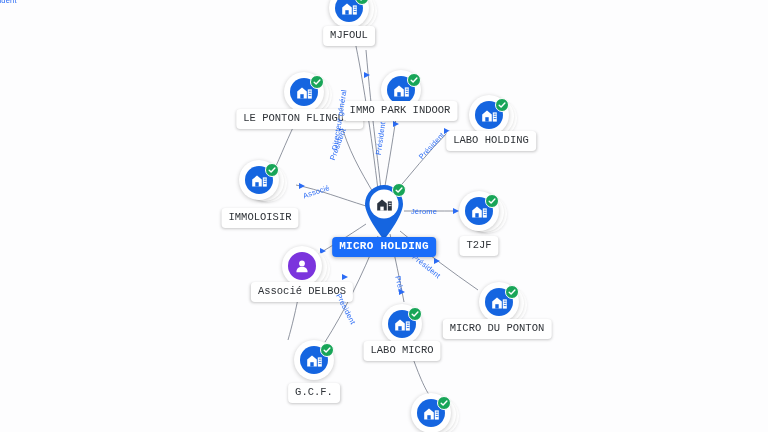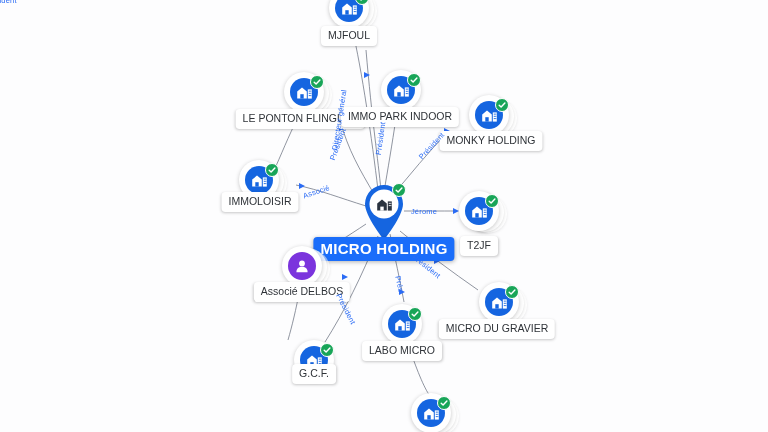--- a/index.html
+++ b/index.html
@@ -95,26 +95,27 @@
     position: absolute;
     transform: translateX(-50%);
     background: #ffffff;
     color: #2f3338;
     font-size: 10.5px;
     line-height: 1;
     padding: 4px 7px 5px 7px;
     border-radius: 4px;
     box-shadow: 0 1px 3px rgba(0,0,0,0.22);
     white-space: nowrap;
+    font-family: Liberation Mono, monospace;
   }
   .node-label.focus {
     background: #1a6dfa;
     color: #ffffff;
     font-weight: bold;
-    font-size: 15px;
+    font-size: 11px;
     letter-spacing: 0.3px;
     box-shadow: 0 1px 4px rgba(0,0,0,0.3);
   }
 </style>
 </head>
 <body>
 
 <div id="canvas">
 
   <svg id="edge-layer" viewBox="0 0 768 432" xmlns="http://www.w3.org/2000/svg">
@@ -230,21 +231,21 @@
             <rect x="12.8" y="10.0" width="1.0" height="1.1" fill="#1565e0"></rect>
             <rect x="14.3" y="10.0" width="1.0" height="1.1" fill="#1565e0"></rect>
           </svg>
         </div>
         <div class="check">
           <svg width="8" height="8" viewBox="0 0 8 8">
             <path d="M1.2 4.2 L3.1 6.0 L6.9 1.9" stroke="#ffffff" stroke-width="1.4" fill="none" stroke-linecap="round" stroke-linejoin="round"></path>
           </svg>
         </div>
       </div>
-      <div class="node-label" style="left: 400px; top: 107px;">IMMO PARK INDOOR</div>
+      <div class="node-label" style="left: 400px; top: 101px;">IMMO PARK INDOOR</div>
       <div class="node" style="left: 489px; top: 115px;">
         <div class="stack" style="width: 38px; height: 38px; left: -10px; top: -16px; opacity: 0.5;"></div>
         <div class="stack" style="width: 39px; height: 39px; left: -14.5px; top: -18px; opacity: 0.75;"></div>
         <div class="disc"></div>
         <div class="inner">
           <svg width="17" height="15" viewBox="0 0 17 15">
             <path d="M1.2 13.6 L1.2 6.6 L6.0 2.6 L10.8 6.6 L10.8 13.6 Z" fill="#ffffff"></path>
             <rect x="4.3" y="9.2" width="3.4" height="4.4" fill="#1565e0"></rect>
             <rect x="11.8" y="4.4" width="4.0" height="9.2" fill="#ffffff"></rect>
             <rect x="12.8" y="5.6" width="1.0" height="1.1" fill="#1565e0"></rect>
@@ -254,21 +255,21 @@
             <rect x="12.8" y="10.0" width="1.0" height="1.1" fill="#1565e0"></rect>
             <rect x="14.3" y="10.0" width="1.0" height="1.1" fill="#1565e0"></rect>
           </svg>
         </div>
         <div class="check">
           <svg width="8" height="8" viewBox="0 0 8 8">
             <path d="M1.2 4.2 L3.1 6.0 L6.9 1.9" stroke="#ffffff" stroke-width="1.4" fill="none" stroke-linecap="round" stroke-linejoin="round"></path>
           </svg>
         </div>
       </div>
-      <div class="node-label" style="left: 491px; top: 131px;">MONKY HOLDING</div>
+      <div class="node-label" style="left: 491px; top: 131px;">LABO HOLDING</div>
       <div class="node" style="left: 259px; top: 180px;">
         <div class="stack" style="width: 38px; height: 38px; left: -10px; top: -16px; opacity: 0.5;"></div>
         <div class="stack" style="width: 39px; height: 39px; left: -14.5px; top: -18px; opacity: 0.75;"></div>
         <div class="disc"></div>
         <div class="inner">
           <svg width="17" height="15" viewBox="0 0 17 15">
             <path d="M1.2 13.6 L1.2 6.6 L6.0 2.6 L10.8 6.6 L10.8 13.6 Z" fill="#ffffff"></path>
             <rect x="4.3" y="9.2" width="3.4" height="4.4" fill="#1565e0"></rect>
             <rect x="11.8" y="4.4" width="4.0" height="9.2" fill="#ffffff"></rect>
             <rect x="12.8" y="5.6" width="1.0" height="1.1" fill="#1565e0"></rect>
@@ -278,21 +279,21 @@
             <rect x="12.8" y="10.0" width="1.0" height="1.1" fill="#1565e0"></rect>
             <rect x="14.3" y="10.0" width="1.0" height="1.1" fill="#1565e0"></rect>
           </svg>
         </div>
         <div class="check">
           <svg width="8" height="8" viewBox="0 0 8 8">
             <path d="M1.2 4.2 L3.1 6.0 L6.9 1.9" stroke="#ffffff" stroke-width="1.4" fill="none" stroke-linecap="round" stroke-linejoin="round"></path>
           </svg>
         </div>
       </div>
-      <div class="node-label" style="left: 260px; top: 192px;">IMMOLOISIR</div>
+      <div class="node-label" style="left: 260px; top: 208px;">IMMOLOISIR</div>
       <div class="node" style="left: 479px; top: 211px;">
         <div class="stack" style="width: 38px; height: 38px; left: -10px; top: -16px; opacity: 0.5;"></div>
         <div class="stack" style="width: 39px; height: 39px; left: -14.5px; top: -18px; opacity: 0.75;"></div>
         <div class="disc"></div>
         <div class="inner">
           <svg width="17" height="15" viewBox="0 0 17 15">
             <path d="M1.2 13.6 L1.2 6.6 L6.0 2.6 L10.8 6.6 L10.8 13.6 Z" fill="#ffffff"></path>
             <rect x="4.3" y="9.2" width="3.4" height="4.4" fill="#1565e0"></rect>
             <rect x="11.8" y="4.4" width="4.0" height="9.2" fill="#ffffff"></rect>
             <rect x="12.8" y="5.6" width="1.0" height="1.1" fill="#1565e0"></rect>
@@ -338,21 +339,21 @@
             <rect x="12.8" y="10.0" width="1.0" height="1.1" fill="#1565e0"></rect>
             <rect x="14.3" y="10.0" width="1.0" height="1.1" fill="#1565e0"></rect>
           </svg>
         </div>
         <div class="check">
           <svg width="8" height="8" viewBox="0 0 8 8">
             <path d="M1.2 4.2 L3.1 6.0 L6.9 1.9" stroke="#ffffff" stroke-width="1.4" fill="none" stroke-linecap="round" stroke-linejoin="round"></path>
           </svg>
         </div>
       </div>
-      <div class="node-label" style="left: 497px; top: 319px;">MICRO DU GRAVIER</div>
+      <div class="node-label" style="left: 497px; top: 319px;">MICRO DU PONTON</div>
       <div class="node" style="left: 402px; top: 324px;">
         <div class="disc"></div>
         <div class="inner">
           <svg width="17" height="15" viewBox="0 0 17 15">
             <path d="M1.2 13.6 L1.2 6.6 L6.0 2.6 L10.8 6.6 L10.8 13.6 Z" fill="#ffffff"></path>
             <rect x="4.3" y="9.2" width="3.4" height="4.4" fill="#1565e0"></rect>
             <rect x="11.8" y="4.4" width="4.0" height="9.2" fill="#ffffff"></rect>
             <rect x="12.8" y="5.6" width="1.0" height="1.1" fill="#1565e0"></rect>
             <rect x="14.3" y="5.6" width="1.0" height="1.1" fill="#1565e0"></rect>
             <rect x="12.8" y="7.8" width="1.0" height="1.1" fill="#1565e0"></rect>
@@ -382,21 +383,21 @@
             <rect x="12.8" y="10.0" width="1.0" height="1.1" fill="#1565e0"></rect>
             <rect x="14.3" y="10.0" width="1.0" height="1.1" fill="#1565e0"></rect>
           </svg>
         </div>
         <div class="check">
           <svg width="8" height="8" viewBox="0 0 8 8">
             <path d="M1.2 4.2 L3.1 6.0 L6.9 1.9" stroke="#ffffff" stroke-width="1.4" fill="none" stroke-linecap="round" stroke-linejoin="round"></path>
           </svg>
         </div>
       </div>
-      <div class="node-label" style="left: 314px; top: 364px;">G.C.F.</div>
+      <div class="node-label" style="left: 314px; top: 383px;">G.C.F.</div>
       <div class="node" style="left: 431px; top: 413px;">
         <div class="stack" style="width: 38px; height: 38px; left: -10px; top: -16px; opacity: 0.5;"></div>
         <div class="stack" style="width: 39px; height: 39px; left: -14.5px; top: -18px; opacity: 0.75;"></div>
         <div class="disc"></div>
         <div class="inner">
           <svg width="17" height="15" viewBox="0 0 17 15">
             <path d="M1.2 13.6 L1.2 6.6 L6.0 2.6 L10.8 6.6 L10.8 13.6 Z" fill="#ffffff"></path>
             <rect x="4.3" y="9.2" width="3.4" height="4.4" fill="#1565e0"></rect>
             <rect x="11.8" y="4.4" width="4.0" height="9.2" fill="#ffffff"></rect>
             <rect x="12.8" y="5.6" width="1.0" height="1.1" fill="#1565e0"></rect>

